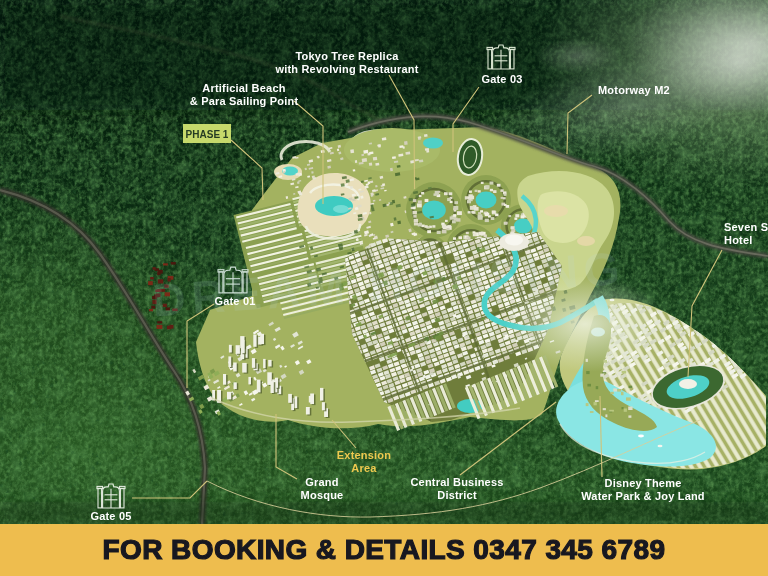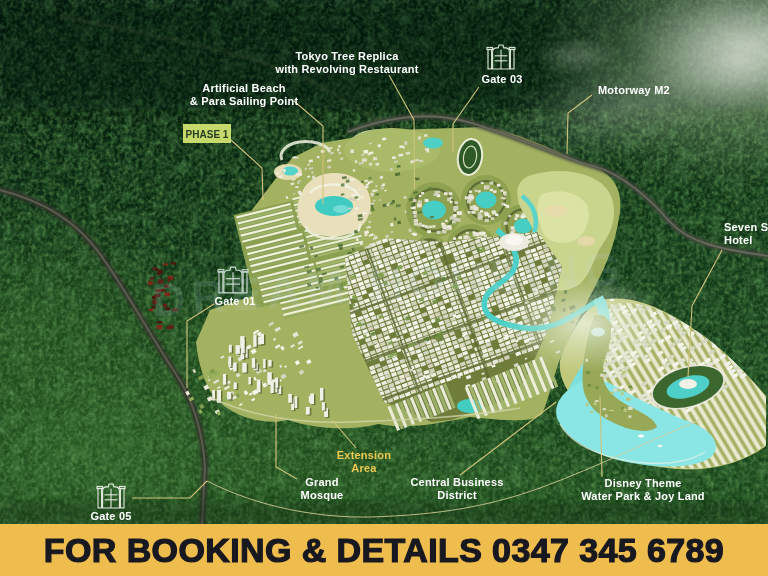--- a/index.html
+++ b/index.html
@@ -1,19 +1,19 @@
 <!DOCTYPE html>
 <html><head>
 <meta charset="utf-8">
 <style>
 html,body{margin:0;padding:0;background:#0a2a12;width:768px;height:576px;overflow:hidden;}
 .wrap{position:relative;width:768px;height:576px;font-family:"Liberation Sans",sans-serif;}
 .map{position:absolute;top:0;left:0;}
 .banner{position:absolute;left:0;top:524px;width:768px;height:52px;background:#eebd4e;display:flex;align-items:center;justify-content:center;}
-.banner span{font-family:"Liberation Sans",sans-serif;font-weight:bold;font-size:34px;color:#181820;letter-spacing:0.4px;white-space:nowrap;-webkit-text-stroke:1.2px #181820;}
+.banner span{font-family:"Liberation Sans",sans-serif;font-weight:bold;font-size:28px;color:#181820;letter-spacing:0.4px;white-space:nowrap;-webkit-text-stroke:1.2px #181820;}
 </style>
 </head>
 <body>
 <div class="wrap">
 
 <div class="map">
 <svg width="768" height="576" viewBox="0 0 768 576" xmlns="http://www.w3.org/2000/svg" font-family="Liberation Sans, sans-serif">
         <defs>
 <linearGradient id="forestG" x1="0.15" y1="0" x2="0.38" y2="1">
  <stop offset="0" stop-color="#03190a"></stop>

